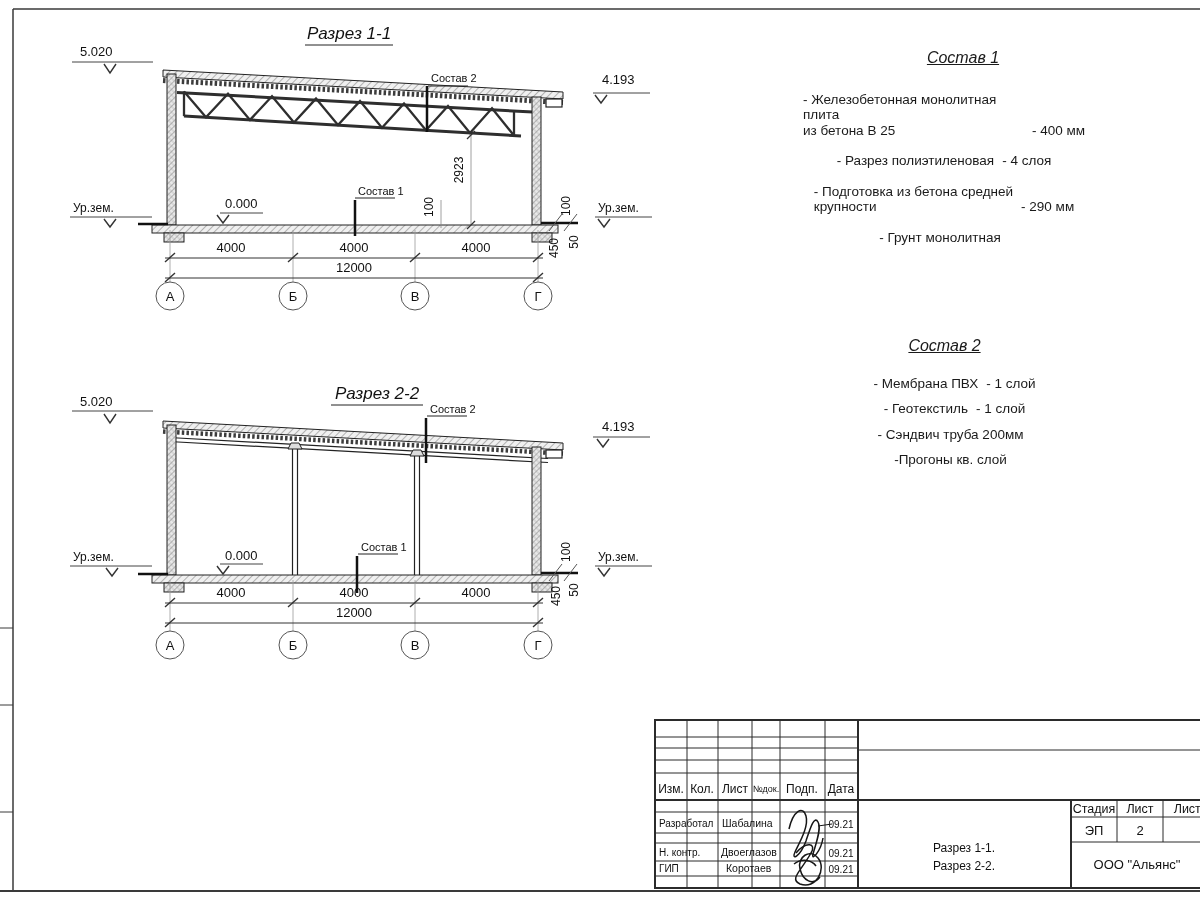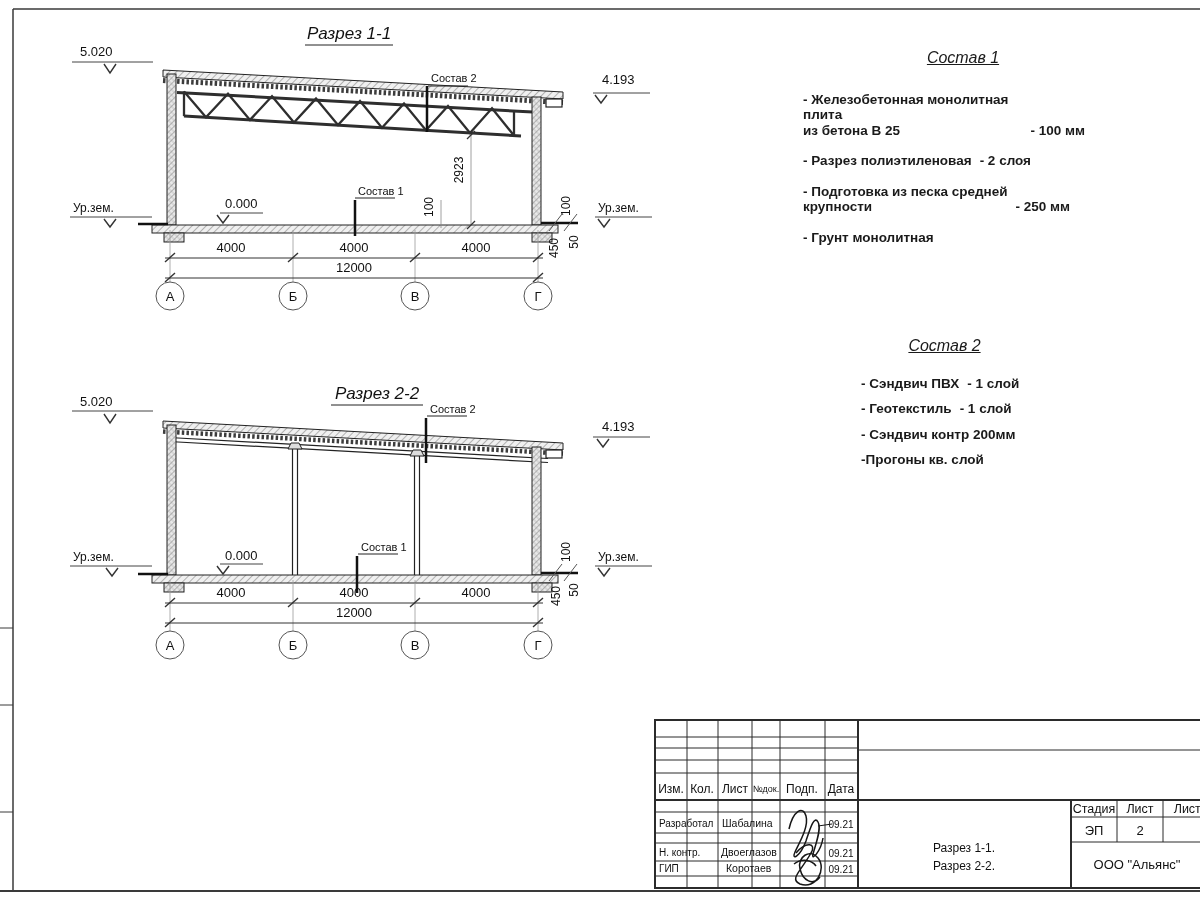--- a/index.html
+++ b/index.html
@@ -1,21 +1,21 @@
 <!DOCTYPE html>
 <html><head>
 <meta charset="utf-8">
 <style>
   html,body{margin:0;padding:0;width:1200px;height:900px;background:#fff;overflow:hidden;
             font-family:"Liberation Sans",sans-serif;color:#111;}
   #stage{position:relative;width:1200px;height:900px;}
   #drawing{position:absolute;left:0;top:0;z-index:1;}
   .panel{position:absolute;z-index:2;font-size:13.5px;line-height:15.5px;color:#1a1a1a;}
   .panel-title{font-style:italic;font-size:16px;text-decoration:underline;text-align:center;margin:0 0 26px 0;font-weight:normal;}
-  .s-item{display:flex;justify-content:flex-start;align-items:flex-end;margin-bottom:15px;font-weight:bold;}
+  .s-item{display:flex;justify-content:center;align-items:flex-end;margin-bottom:15px;}
   .s-item.tight{margin-bottom:10px;}
   .s-name{white-space:pre-line;}
   .s-val{white-space:nowrap;padding-left:8px;}
   #sostav1{left:803px;top:50px;width:282px;}
   #sostav1 .panel-title{padding-left:38px;}
   #sostav2{left:861px;top:338px;width:187px;}
   #sostav2 .panel-title{padding-right:20px;margin-bottom:22px;}
   text{fill:#111;font-family:"Liberation Sans",sans-serif;}
   .ttl{font-style:italic;font-size:17px;}
   .dim{font-size:13px;}
@@ -334,49 +334,49 @@
     <text x="1140" y="835" text-anchor="middle" font-size="13">2</text>
     <text x="1137" y="869" text-anchor="middle" font-size="13">ООО "Альянс"</text>
   </g>
 </svg>
 
 <div id="sostav1" class="panel">
   <h3 class="panel-title">Состав 1</h3>
   <div class="s-item">
     <span class="s-name">- Железобетонная  монолитная плита
 из бетона В 25</span>
-    <span class="s-val">- 100 мм</span>
+    <span class="s-val">- 400 мм</span>
   </div>
   <div class="s-item">
     <span class="s-name">- Разрез полиэтиленовая</span>
-    <span class="s-val">- 2 слоя</span>
+    <span class="s-val">- 4 слоя</span>
   </div>
   <div class="s-item">
-    <span class="s-name">- Подготовка из песка средней
+    <span class="s-name">- Подготовка из бетона средней
 крупности</span>
-    <span class="s-val">- 250 мм</span>
+    <span class="s-val">- 290 мм</span>
   </div>
   <div class="s-item">
     <span class="s-name">- Грунт монолитная</span>
     <span class="s-val"></span>
   </div>
 </div>
 
 <div id="sostav2" class="panel">
   <h3 class="panel-title">Состав 2</h3>
   <div class="s-item tight">
-    <span class="s-name">- Сэндвич ПВХ</span>
+    <span class="s-name">- Мембрана ПВХ</span>
     <span class="s-val">- 1 слой</span>
   </div>
   <div class="s-item tight">
     <span class="s-name">- Геотекстиль</span>
     <span class="s-val">- 1 слой</span>
   </div>
   <div class="s-item tight">
-    <span class="s-name">- Сэндвич контр 200мм</span>
+    <span class="s-name">- Сэндвич труба 200мм</span>
     <span class="s-val"></span>
   </div>
   <div class="s-item tight">
     <span class="s-name">-Прогоны кв. слой</span>
     <span class="s-val"></span>
   </div>
 </div>
 
 </div>
 

